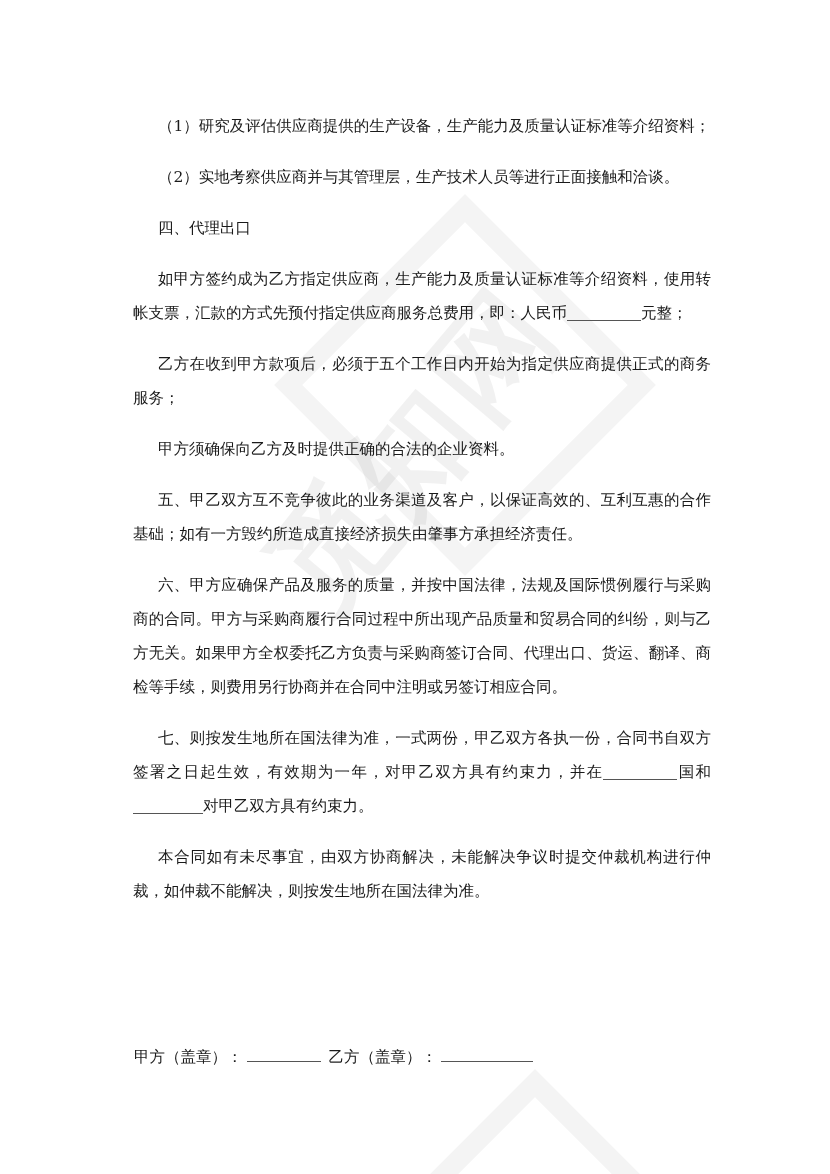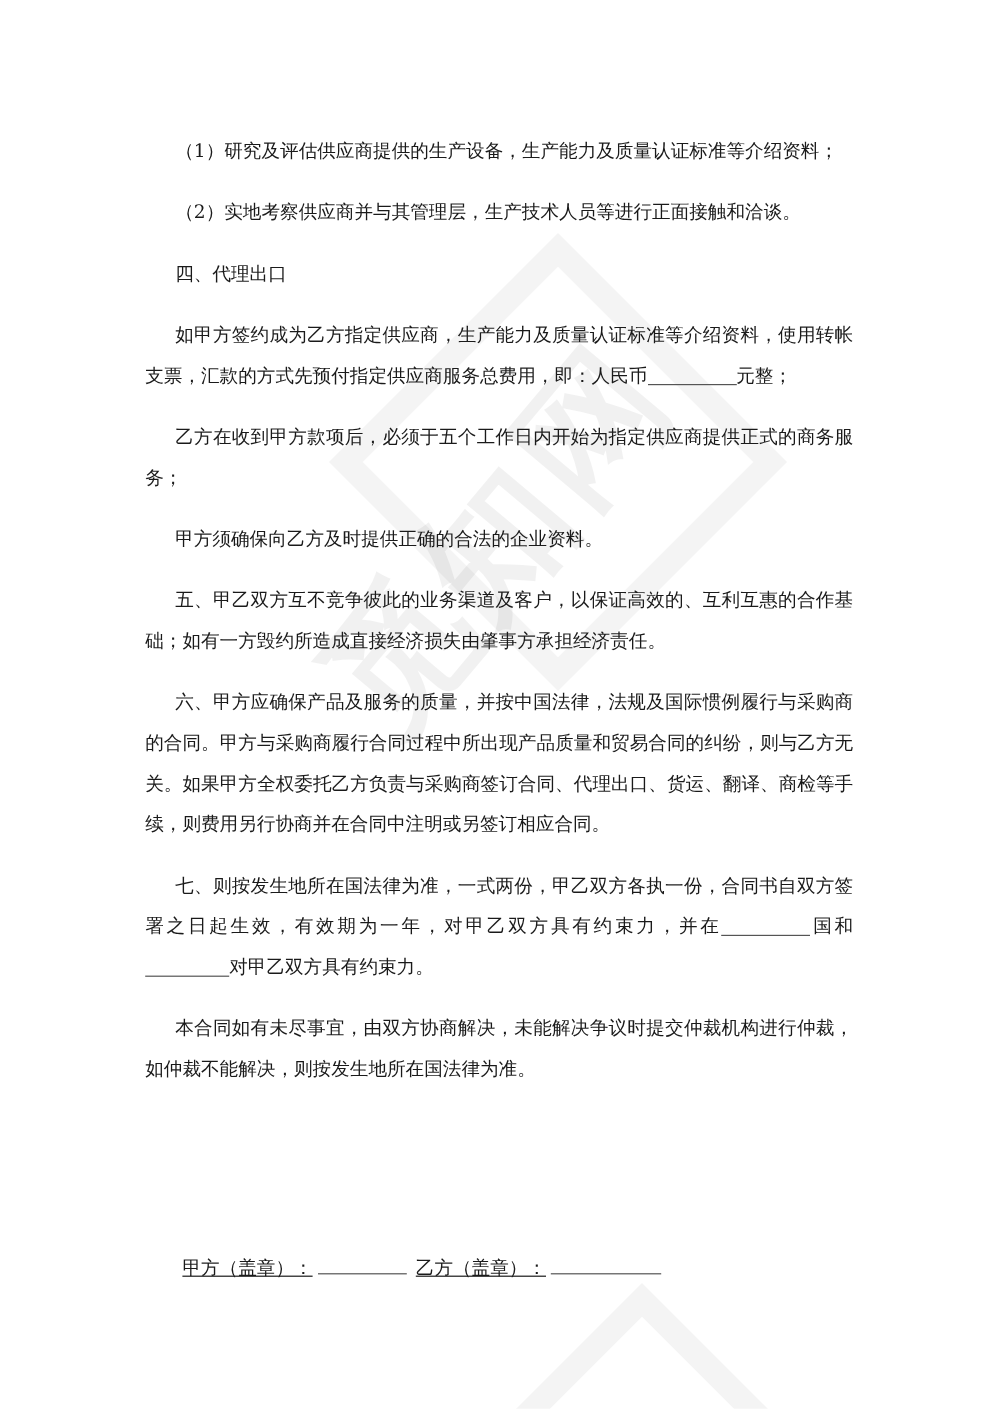--- a/index.html
+++ b/index.html
@@ -24,26 +24,26 @@
   .wm-box {
     position: absolute; pointer-events: none;
     border: 20px solid rgba(0,0,0,0.045);
     transform: rotate(45deg);
   }
   .body-text {
     position: absolute; left: 121px; top: 109px; width: 590px;
     font-size: 15.5px;
     line-height: 34px;
   }
-  .para { margin: 0 0 17px 0; text-indent: 25px; text-align: justify; text-align-last: left; }
+  .para { margin: 0 0 17px 12px; text-indent: 25px; text-align: justify; text-align-last: left; }
   .blank {
     display: inline-block; border-bottom: 1px solid #555; height: 18px;
     vertical-align: -3px;
   }
-  .sig { position: absolute; left: 152px; top: 1043px; font-size: 15.5px; line-height: 28px; white-space: nowrap; text-decoration: underline; }
+  .sig { position: absolute; left: 134px; top: 1043px; font-size: 15.5px; line-height: 28px; white-space: nowrap; }
   .sig span { vertical-align: baseline; }
 </style>
 </head>
 <body>
 
 <div class="page">
 
   <div class="wm-box" style="left:330px; top:250px; width:230px; height:230px;"></div>
   <div class="watermark" style="left:230px; top:370px;">觅知网</div>
   <div class="wm-box" style="left:400px; top:1125px; width:230px; height:230px;"></div>

